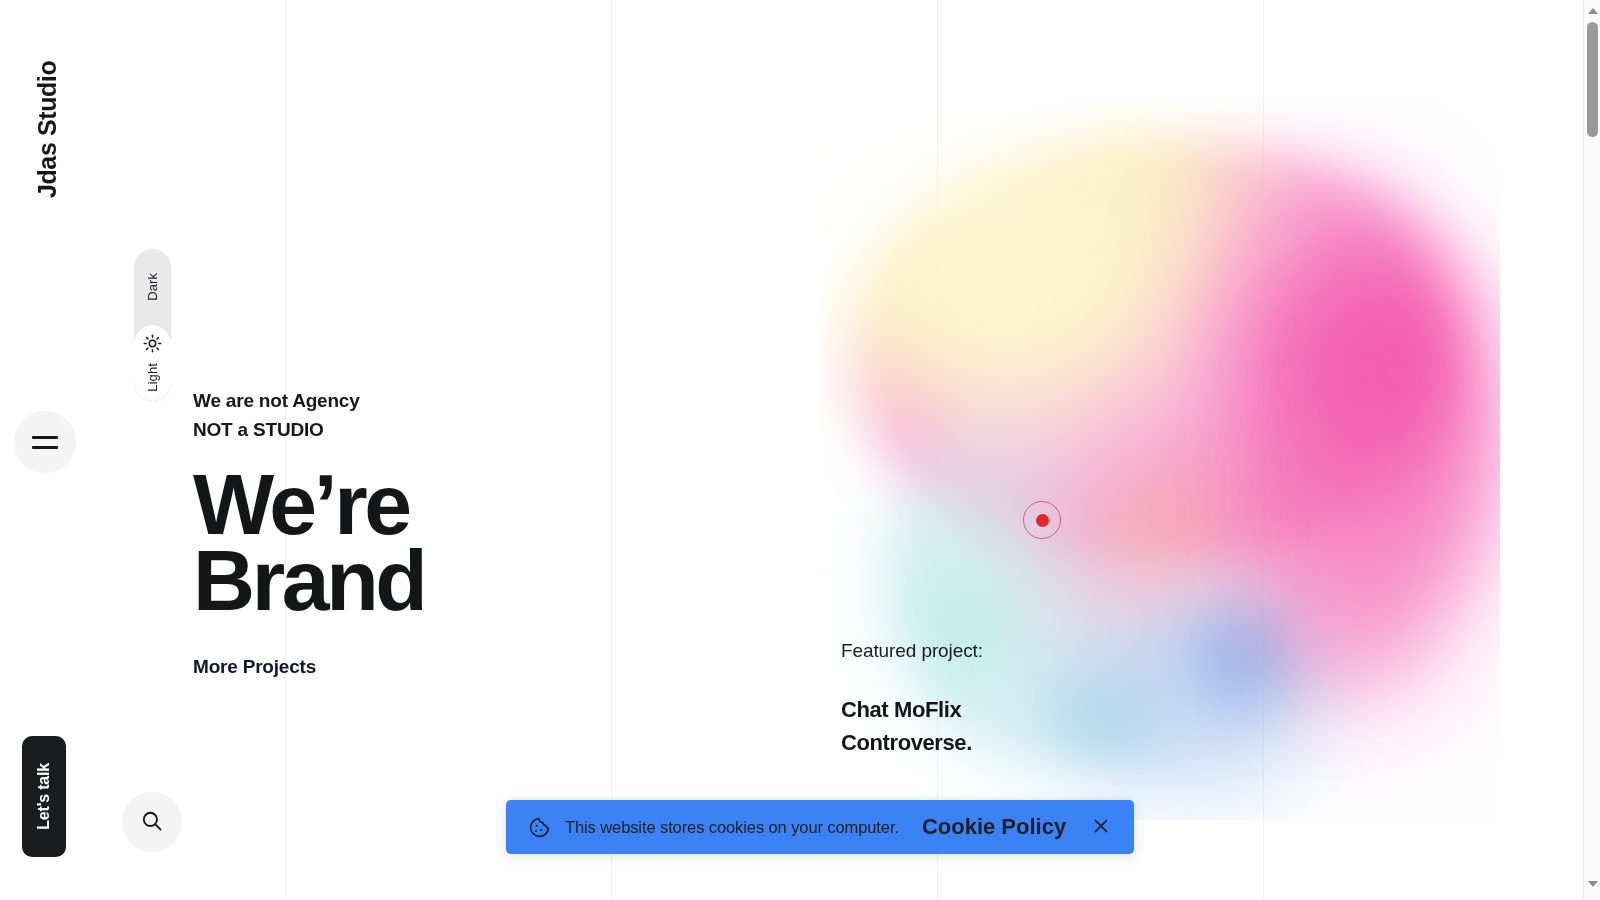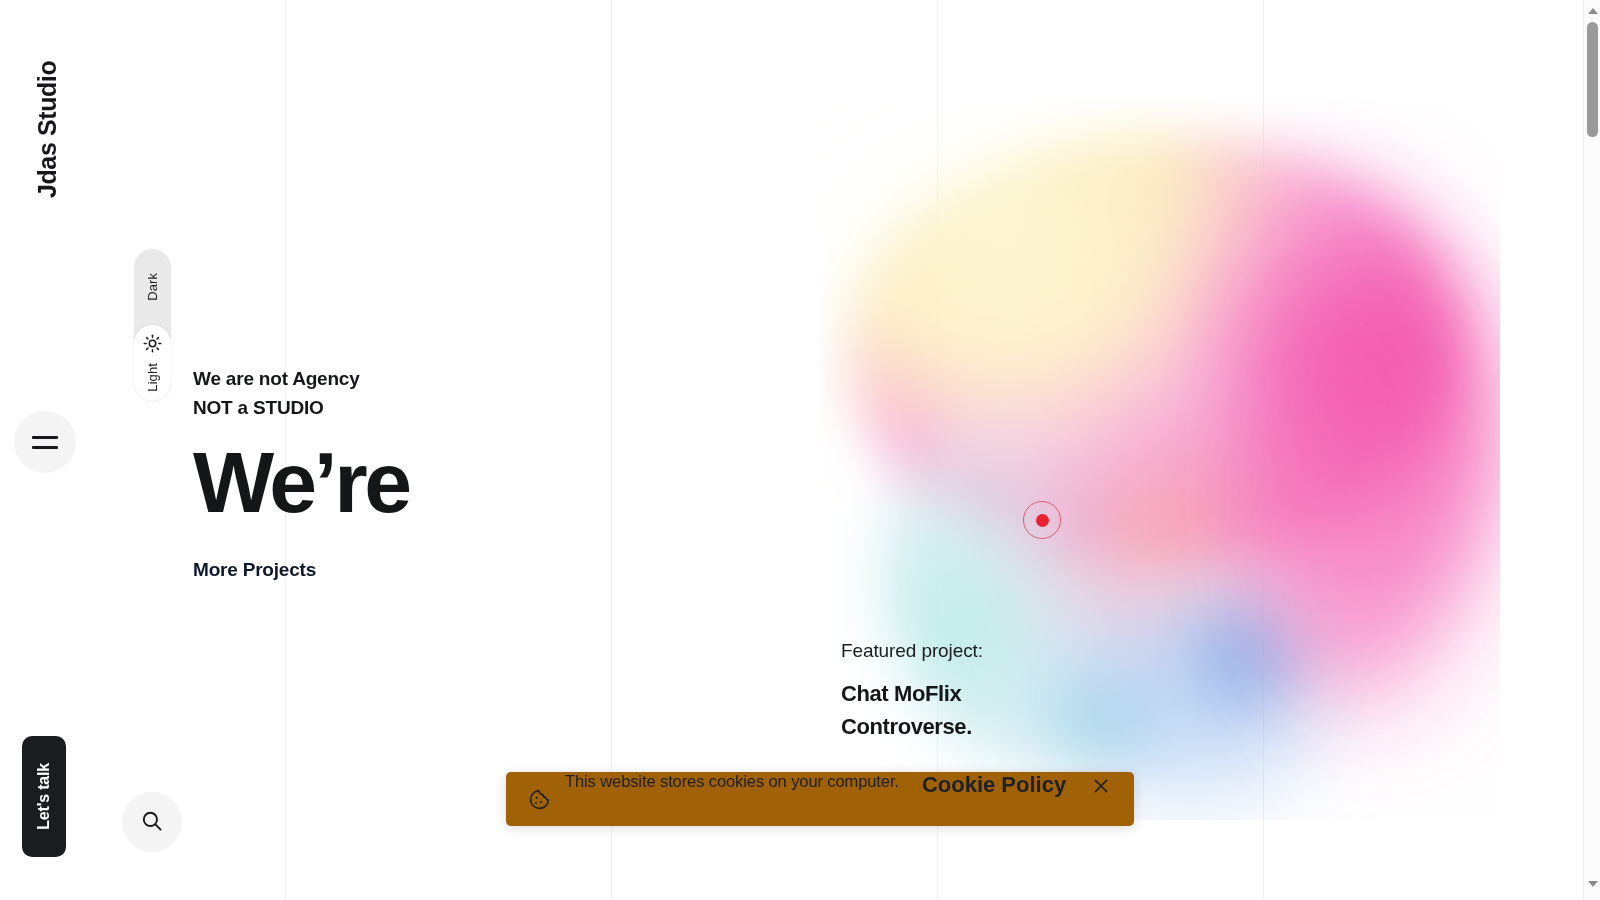--- a/index.html
+++ b/index.html
@@ -156,21 +156,21 @@
     display: flex;
     align-items: center;
     justify-content: center;
     cursor: pointer;
     padding: 0;
   }
 
   
   #hero {
     position: absolute;
-    left: 193px; top: 364px;
+    left: 193px; top: 386px;
     width: 420px;
   }
   .eyebrow {
     font-size: 19px;
     font-weight: 700;
     color: #16171a;
     line-height: 1.55;
     letter-spacing: -0.2px;
   }
   #headline {
@@ -197,21 +197,21 @@
     left: 841px; top: 640px;
     z-index: 4;
   }
   #featured-label {
     font-size: 19px;
     font-weight: 400;
     color: #1b1c1f;
     letter-spacing: -0.1px;
   }
   #featured-title {
-    margin-top: 16px;
+    margin-top: 32px;
     font-size: 22px;
     font-weight: 700;
     line-height: 1.48;
     letter-spacing: -0.4px;
     color: #151618;
     cursor: pointer;
   }
 
   
   #blob-stage {
@@ -241,26 +241,27 @@
     position: absolute;
     left: 13px; top: 13px;
     width: 13px; height: 13px;
     border-radius: 50%;
     background: #e8222e;
   }
 
   
   #cookie-banner {
     position: absolute;
-    left: 506px; top: 772px;
+    left: 506px; top: 800px;
     width: 628px; height: 54px;
-    background: #a16207;
+    background: #3b82f6;
     border-radius: 5px;
     box-shadow: 0 2px 14px rgba(0,0,0,0.13), 0 0 1px rgba(0,0,0,0.16);
     display: flex;
+    align-items: center;
     padding: 0 18px 0 22px;
     z-index: 10;
   }
   #cookie-icon { flex: 0 0 auto; display:flex; align-items:center; }
   #cookie-text {
     margin-left: 14px;
     font-size: 16.5px;
     color: #202124;
     letter-spacing: -0.1px;
     white-space: nowrap;
@@ -468,20 +469,21 @@
       </span>
     </button>
 
     <div id="hero">
       <div class="eyebrow">
         <div>We are not Agency</div>
         <div>NOT a STUDIO</div>
       </div>
       <h1 id="headline">
         <div>We’re</div>
+        <div>Brand</div>
       </h1>
       <div id="more-projects">More Projects</div>
     </div>
 
     <div id="featured">
       <div id="featured-label">Featured project:</div>
       <div id="featured-title">
         <div>Chat MoFlix</div>
         <div>Controverse.</div>
       </div>

